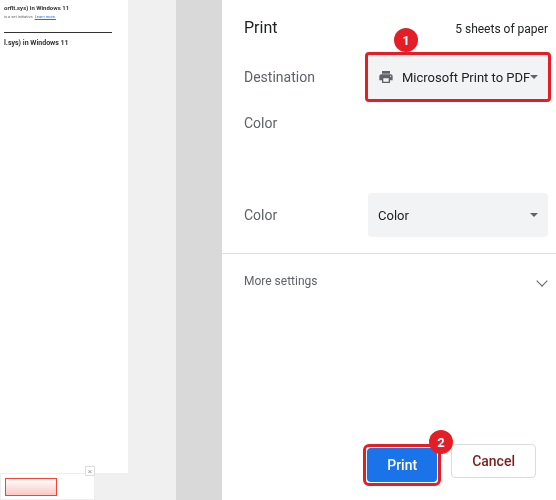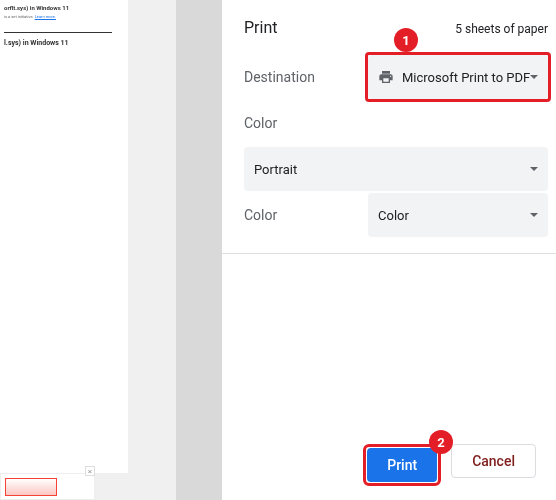--- a/index.html
+++ b/index.html
@@ -255,36 +255,36 @@
       <span>Microsoft Print to PDF</span>
       <div class="caret"></div>
     </div>
   </div>
 
   <div class="row">
     <div class="row-label">Color</div>
   </div>
 
   <div class="row">
-    <div class="control">
-      <span>Portrait</span>
-      <div class="caret"></div>
-    </div>
   </div>
 
   <div class="row">
     <div class="row-label">Color</div>
     <div class="control">
       <span>Color</span>
       <div class="caret"></div>
     </div>
   </div>
 
   <div class="divider"></div>
 
+  <div class="more">
+    <span>More settings</span>
+    <div class="more-caret"></div>
+  </div>
 
   <div class="footer">
     <div class="btn-primary-wrap">
       <div class="btn btn-primary">Print</div>
     </div>
     <div class="btn btn-secondary">Cancel</div>
   </div>
 </div>
 
 <div class="anno-badge anno-1">1</div>

